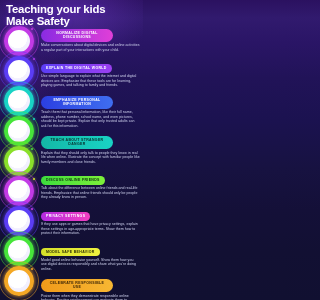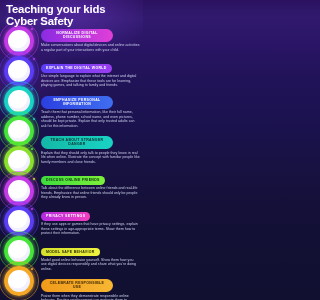--- a/index.html
+++ b/index.html
@@ -68,21 +68,21 @@
   .p-yellow { background:linear-gradient(90deg,#d6e02a,#eff23f); color:#2e2e06; }
   .p-orange { background:linear-gradient(90deg,#f09a1a,#f7b733); color:#3a2406; }
 </style>
 </head>
 <body>
 
 <div class="vignette"></div>
 
 <div id="title">
   <span>Teaching your kids</span>
-  <span>Cyber Safety</span>
+  <span>Make Safety</span>
 </div>
 
 <div class="circles" id="circles">
     <div class="circ" style="--c: #c33ae6; top: 2px;">
       <div class="halo"></div>
       <div class="ring"></div>
     </div>
     <div class="circ" style="--c: #5b3df5; top: 32px;">
       <div class="halo"></div>
       <div class="ring"></div>

